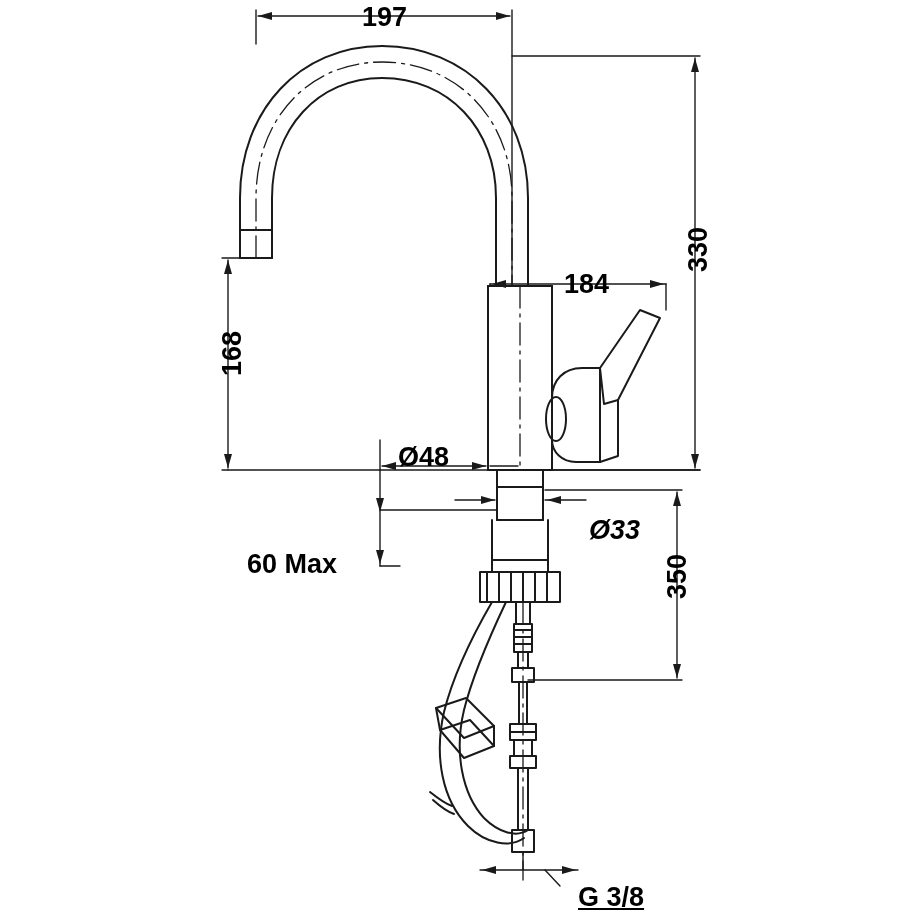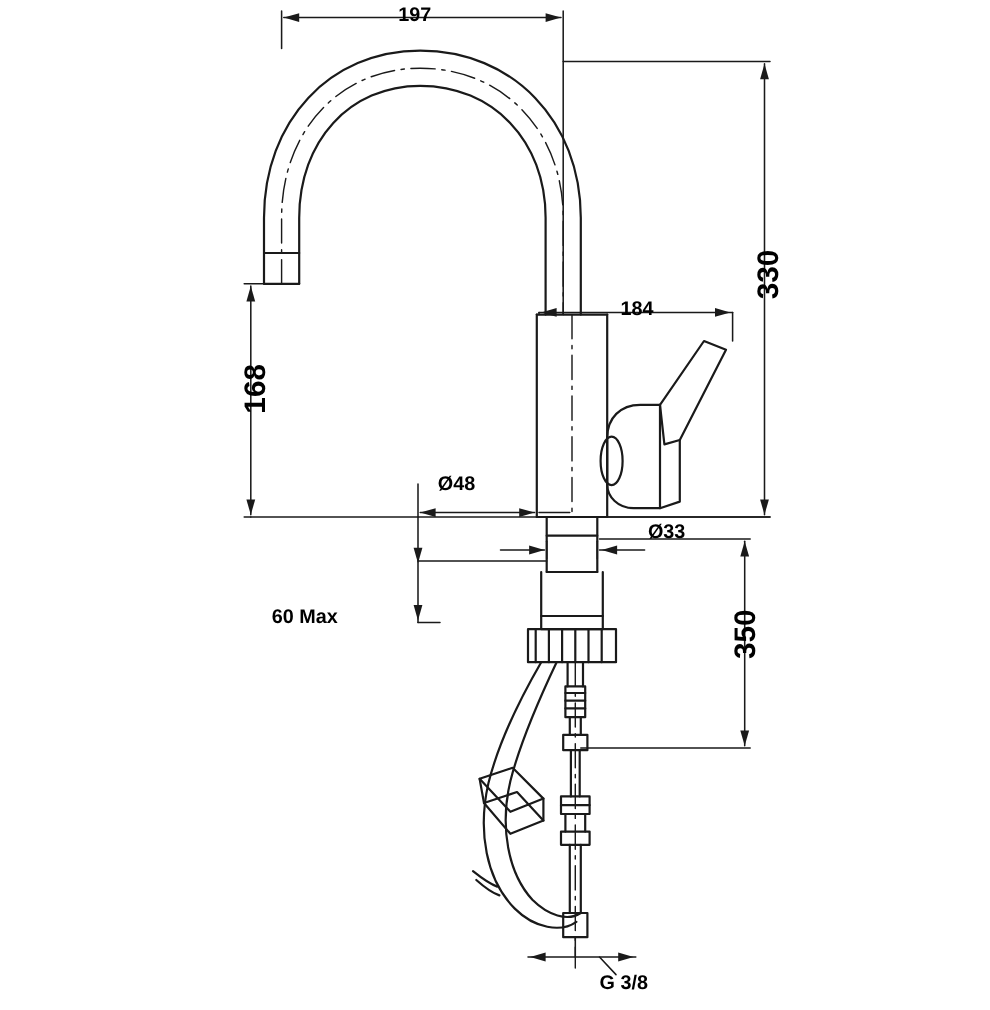--- a/index.html
+++ b/index.html
@@ -26,36 +26,36 @@
   }
   .dim-label {
     position: absolute;
     font-family: "Liberation Sans", sans-serif;
     font-weight: bold;
     color: #000000;
     white-space: nowrap;
     line-height: 1;
   }
   .dim-h {
-    font-size: 18px;
+    font-size: 27px;
   }
   .dim-v {
     font-size: 27px;
     transform-origin: 50% 50%;
     transform: rotate(-90deg);
   }
   .lbl-197 { left: 362px; top: 4px; }
   .lbl-141 { left: 564px; top: 271px; }
   .lbl-330 { left: 676px; top: 236px; }
   .lbl-168 { left: 210px; top: 340px; }
-  .lbl-d48 { left: 398px; top: 430px; }
-  .lbl-d33 { left: 589px; top: 474px; }
+  .lbl-d48 { left: 398px; top: 444px; }
+  .lbl-d33 { left: 589px; top: 517px; font-style: italic; }
   .lbl-350 { left: 655px; top: 563px; }
   .lbl-50max { left: 247px; top: 551px; }
-  .lbl-g38 { left: 545px; top: 884px; }
+  .lbl-g38 { left: 578px; top: 884px; text-decoration: underline; }
 </style>
 </head>
 <body>
 
 <div id="canvas">
 
   <svg id="drawing" viewBox="0 0 900 918">
     <g fill="none" stroke="#1a1a1a" stroke-width="2" stroke-linecap="round" stroke-linejoin="round">
 
       <g>

